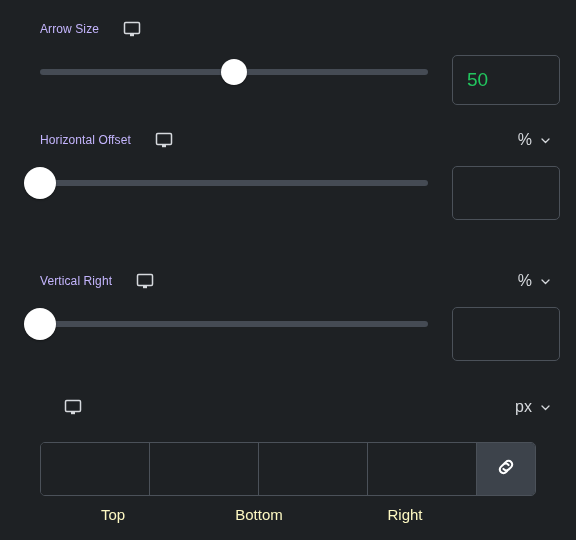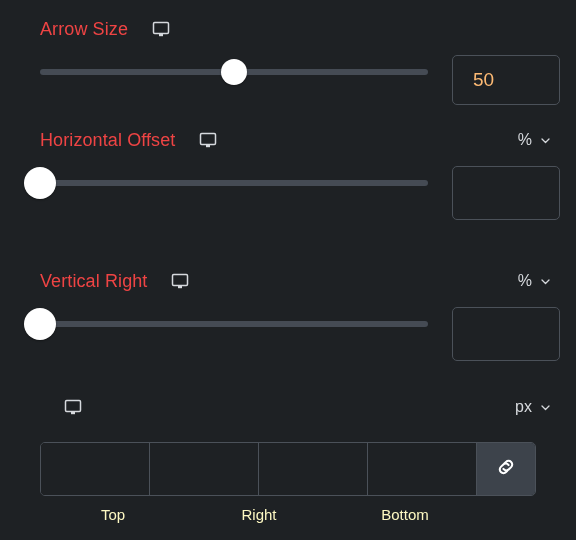--- a/index.html
+++ b/index.html
@@ -29,22 +29,22 @@
   .ctl-header {
     position: relative;
     height: 30px;
     padding-left: 40px;
     padding-right: 24px;
     display: flex;
     align-items: center;
   }
 
   .ctl-label {
-    font-size: 18px;
-    color: #ef4444;
+    font-size: 12px;
+    color: #c4b5fd;
     letter-spacing: 0.1px;
     white-space: nowrap;
   }
 
   
   .device-icon {
     display: inline-flex;
     align-items: center;
     justify-content: center;
     width: 22px;
@@ -99,24 +99,24 @@
     background: #ffffff;
     box-shadow: 0 1px 2px rgba(0,0,0,0.35);
   }
 
   
   .num-input {
     position: absolute;
     background: #1e2124;
     border: 1px solid #4b5159;
     border-radius: 5px;
-    color: #fdba74;
+    color: #22c55e;
     font-family: "Liberation Sans", sans-serif;
     font-size: 19px;
-    padding: 0 20px;
+    padding: 0 14px;
     outline: none;
   }
   .num-input::placeholder { color: #6a717a; }
 
   
   .dims-row {
     position: absolute;
     left: 40px;
     width: 496px;
     height: 54px;
@@ -284,19 +284,19 @@
           <svg width="26" height="26" viewBox="0 0 24 24" fill="none">
             <path d="M9.6 13.8a3.4 3.4 0 0 0 5.1.37l2.05-2.05a3.4 3.4 0 0 0-4.81-4.81l-1.17 1.17" stroke="#ffffff" stroke-width="1.9" stroke-linecap="round" stroke-linejoin="round"></path>
             <path d="M14.4 10.2a3.4 3.4 0 0 0-5.1-.37l-2.05 2.05a3.4 3.4 0 0 0 4.81 4.81l1.16-1.16" stroke="#ffffff" stroke-width="1.9" stroke-linecap="round" stroke-linejoin="round"></path>
           </svg>
         </span>
       </div>
     </div>
 
     <div class="dims-labels" style="top:114px;">
       <span class="dim-lab">Top</span>
+      <span class="dim-lab">Bottom</span>
       <span class="dim-lab">Right</span>
-      <span class="dim-lab">Bottom</span>
       <span class="dim-lab-spacer"></span>
     </div>
   </div>
 
 </div>
 
 </body></html>

